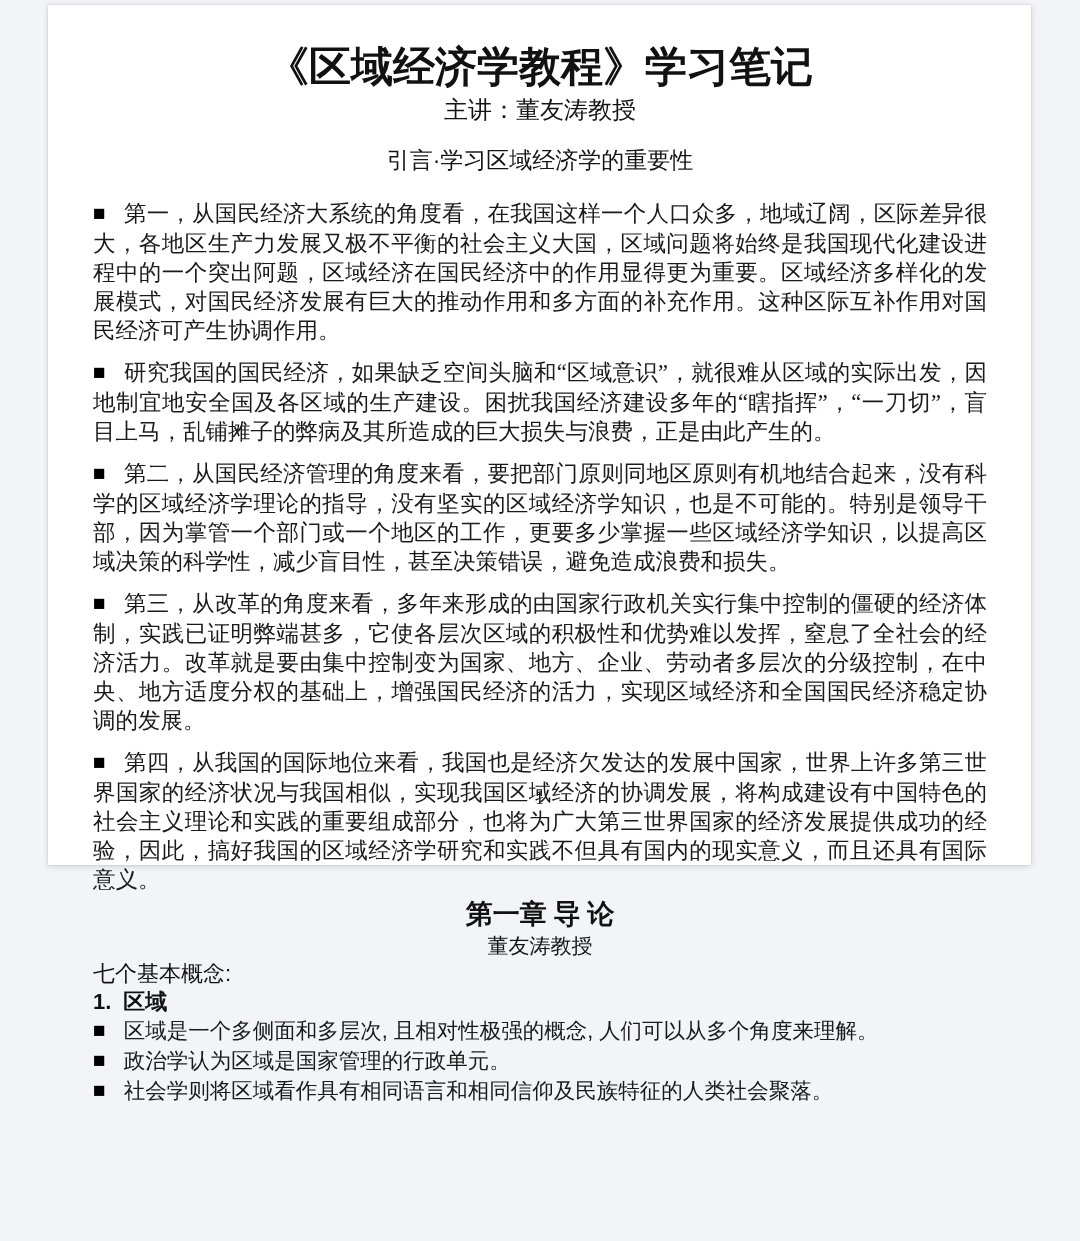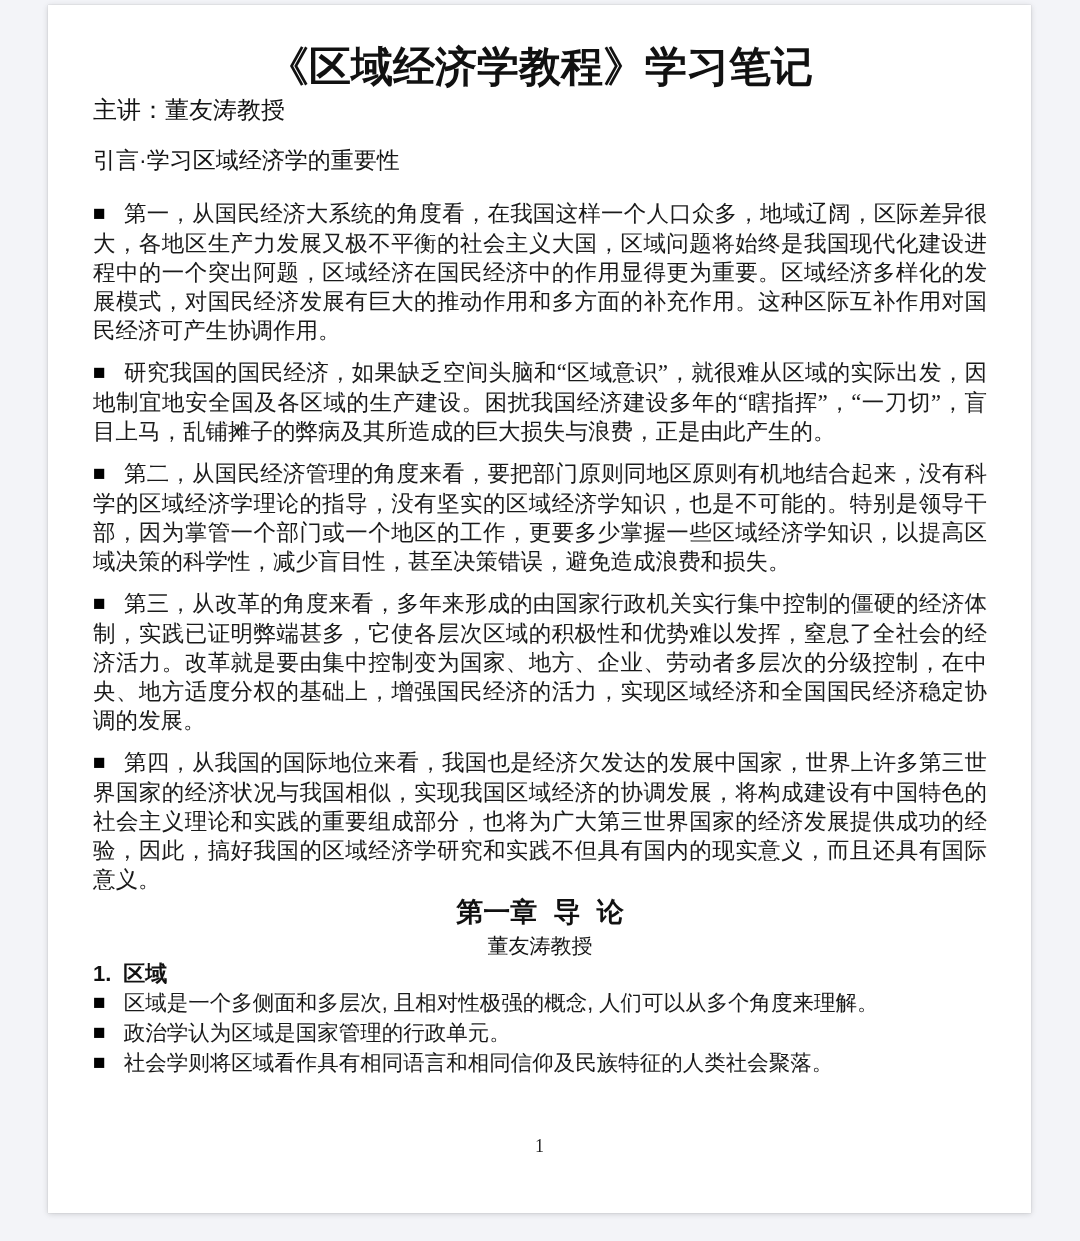--- a/index.html
+++ b/index.html
@@ -3,53 +3,53 @@
 <meta charset="utf-8">
 <style>
   html,body{margin:0;padding:0;}
   body{
     width:1080px;height:1241px;overflow:hidden;
     background:#f3f4f8;
     font-family:"Liberation Serif","DejaVu Serif",serif;
   }
   .stage{position:relative;width:1080px;height:1241px;background:#f3f4f8;}
   .paper{
-    position:absolute;left:48px;top:5px;width:983px;height:1208px;
+    position:absolute;left:48px;top:5px;width:983px;height:860px;
     background:#ffffff;
     box-shadow:0 1px 6px rgba(0,0,0,0.16), 0 0 1px rgba(0,0,0,0.20);
   }
   .content{padding:0 44px 0 45px;color:#1a1a1a;}
   .doc-title{
     margin:36px 0 0 0;text-align:center;
     font-family:"Liberation Sans","DejaVu Sans",sans-serif;
     font-weight:bold;font-size:42px;line-height:52px;color:#111;
   }
   .lecturer{
-    font-family:"Liberation Sans","DejaVu Sans",sans-serif;
+    text-align:center;font-family:"Liberation Sans","DejaVu Sans",sans-serif;
     font-size:24px;line-height:34px;color:#141414;
   }
   .intro-heading{
-    margin-top:18px;text-align:left;
+    margin-top:18px;text-align:center;
     font-family:"Liberation Sans","DejaVu Sans",sans-serif;
     font-size:23px;line-height:30px;color:#141414;
   }
   .intro-paragraphs{margin-top:24px;}
   .para{
     margin:0 0 13px 0;font-size:22.5px;line-height:29px;
     text-align:justify;color:#1a1a1a;
   }
   .para:last-child{margin-bottom:0;}
   .bullet{
     display:inline-block;margin-right:18px;
     font-size:21px;line-height:29px;color:#000;
     transform:translateY(-1px);
   }
   .chapter-title{
     margin-top:2px;text-align:center;
-    font-family:Liberation Mono, monospace;
+    font-family:Liberation Serif, serif;
     font-weight:bold;font-size:27px;line-height:36px;color:#111;
   }
   .chapter-subtitle{
     text-align:center;font-family:"Liberation Sans","DejaVu Sans",sans-serif;
     font-size:21px;line-height:28px;color:#141414;
   }
   .concepts-intro{
     font-family:"Liberation Sans","DejaVu Sans",sans-serif;
     font-size:22px;line-height:28px;color:#141414;
   }
@@ -93,20 +93,21 @@
 
           <p class="para"><span class="bullet">■</span><span class="ptext">第三，从改革的角度来看，多年来形成的由国家行政机关实行集中控制的僵硬的经济体制，实践已证明弊端甚多，它使各层次区域的积极性和优势难以发挥，窒息了全社会的经济活力。改革就是要由集中控制变为国家、地方、企业、劳动者多层次的分级控制，在中央、地方适度分权的基础上，增强国民经济的活力，实现区域经济和全国国民经济稳定协调的发展。</span></p>
 
           <p class="para"><span class="bullet">■</span><span class="ptext">第四，从我国的国际地位来看，我国也是经济欠发达的发展中国家，世界上许多第三世界国家的经济状况与我国相似，实现我国区域经济的协调发展，将构成建设有中国特色的社会主义理论和实践的重要组成部分，也将为广大第三世界国家的经济发展提供成功的经验，因此，搞好我国的区域经济学研究和实践不但具有国内的现实意义，而且还具有国际意义。</span></p>
         </div>
 
       <div class="chapter-title">第一章 导 论</div>
 
       <div class="chapter-subtitle">董友涛教授</div>
 
+      <div class="concepts-intro">七个基本概念:</div>
 
       <div class="concept-head"><span class="cnum">1.</span><span class="ctitle">区域</span></div>
 
       <div class="concept-list">
 
           <p class="citem"><span class="bullet">■</span><span class="ptext">区域是一个多侧面和多层次, 且相对性极强的概念, 人们可以从多个角度来理解。</span></p>
 
           <p class="citem"><span class="bullet">■</span><span class="ptext">政治学认为区域是国家管理的行政单元。</span></p>
 
           <p class="citem"><span class="bullet">■</span><span class="ptext">社会学则将区域看作具有相同语言和相同信仰及民族特征的人类社会聚落。</span></p>

